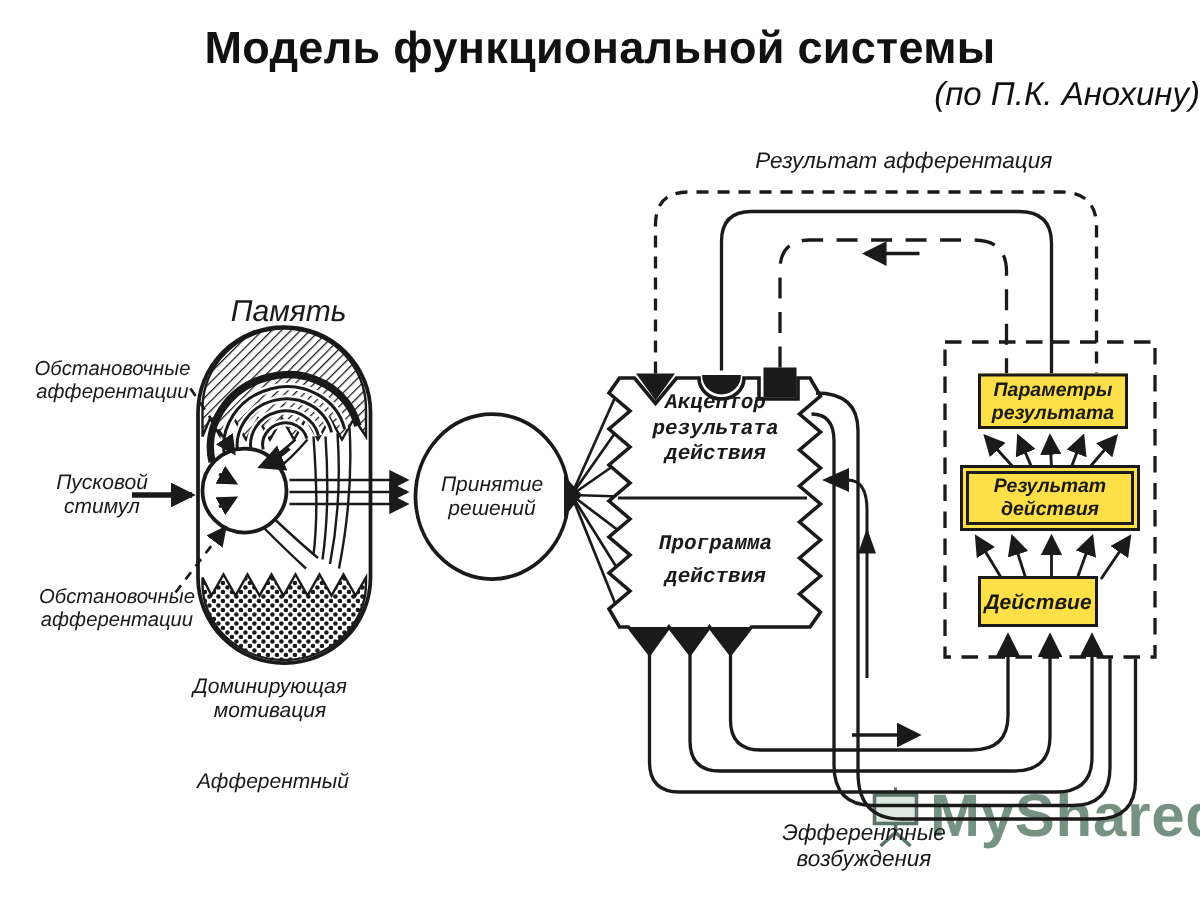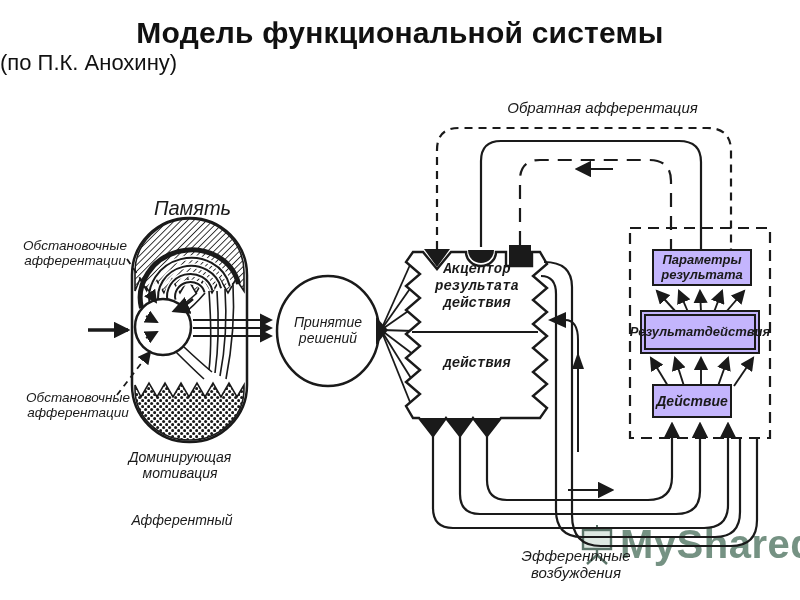--- a/index.html
+++ b/index.html
@@ -1,34 +1,34 @@
 <!DOCTYPE html>
 <html style="--ink: #1a1a1a; --background: #ffffff; --watermark-green: #5e7f6e;"><head>
 <meta charset="utf-8">
 <style>
   :root { --ink:#1a1a1a; --background:#ffffff; --watermark-green:#5e7f6e; }
   html,body { margin:0; padding:0; background:#fff; }
   .stage { position:relative; width:800px; height:600px; background:var(--background);
            font-family:"Liberation Sans",sans-serif; overflow:hidden; }
   .ttl  { position:absolute; left:0; right:0; top:16px; text-align:center;
           font-size:30px; font-weight:bold; color:#111; letter-spacing:.2px; }
-  .sub  { position:absolute; left:0; right:0; top:50px; text-align:left;
-          font-size:22px; color:#111; }
+  .sub  { position:absolute; left:0; right:0; top:50px; text-align:right;
+          font-size:22px; font-style:italic; color:#111; }
   .lbl  { position:absolute; font-style:italic; font-size:13.5px; line-height:1.14;
           color:var(--ink); text-align:center; }
   .blk-lbl { position:absolute; font-style:italic; font-size:14px; line-height:1.2;
           color:var(--ink); text-align:center; font-weight:bold;font-family:Liberation Mono, monospace; }
   .loop-lbl { position:absolute; font-style:italic; font-size:15px; color:var(--ink);
           text-align:center; }
   .rbox { position:absolute; border:2px solid var(--ink); box-sizing:border-box;
           display:flex; flex-direction:column; align-items:center; justify-content:center;
           font-style:italic; font-size:13px; line-height:1.15; text-align:center;
-          color:var(--ink); background:#c4b5fd; font-weight:bold; }
+          color:var(--ink); background:#fde047; font-weight:bold; }
   .rbox-inner { position:absolute; inset:2px; border:2px solid var(--ink);
-          display:flex; flex-direction:row; align-items:center; justify-content:center; }
+          display:flex; flex-direction:column; align-items:center; justify-content:center; }
   .wm { position:absolute; left:578px; top:522px; display:flex; align-items:center;
         color:var(--watermark-green); opacity:.85; }
   .wm-text { font-size:40px; font-weight:bold; letter-spacing:.5px; margin-left:4px; }
   svg.canvas { position:absolute; left:0; top:0; }
   .ln   { stroke:var(--ink); fill:none; }
   .fill { fill:var(--ink); stroke:none; }
   .wht  { fill:#fff; stroke:var(--ink); }
   marker path { fill:var(--ink); }
 </style>
 </head>
@@ -176,51 +176,56 @@
   <div class="ttl">Модель функциональной системы</div>
   <div class="sub">(по П.К. Анохину)</div>
 
   <div class="lbl" style="left:150px;top:197px;width:85px;font-size:20px;">Память</div>
 
   <div class="lbl" style="left:5px;top:238px;width:140px;">
     <div>Обстановочные</div>
     <div>афферентации</div>
   </div>
 
+  <div class="lbl" style="left:18px;top:314px;width:100px;font-size:14px;">
+    <div>Пусковой</div>
+    <div>стимул</div>
+  </div>
 
   <div class="lbl" style="left:8px;top:390px;width:140px;">
     <div>Обстановочные</div>
     <div>афферентации</div>
   </div>
 
   <div class="lbl" style="left:110px;top:450px;width:140px;font-size:14px;">
     <div>Доминирующая</div>
     <div>мотивация</div>
   </div>
 
   <div class="lbl" style="left:112px;top:513px;width:140px;font-size:14px;">
     <div>Афферентный</div>
   </div>
 
   <div class="lbl" style="left:283px;top:315px;width:90px;font-size:14px;">
     <div>Принятие</div>
     <div>решений</div>
   </div>
 
-  <div class="loop-lbl" style="left:495px;top:99px;width:215px;">Обратная афферентация</div>
+  <div class="loop-lbl" style="left:495px;top:99px;width:215px;">Результат афферентация</div>
 
   <div class="loop-lbl" style="left:481px;top:547px;width:190px;">Эфферентные возбуждения</div>
 
   <div class="blk-lbl" style="left:420px;top:261px;width:114px;">
     <div>Акцептор</div>
     <div>результата</div>
     <div>действия</div>
   </div>
 
   <div class="blk-lbl" style="left:420px;top:352px;width:114px;line-height:1.6;">
+    <div>Программа</div>
     <div>действия</div>
   </div>
 
   <div class="rbox" style="left:652px;top:249px;width:100px;height:37px;">
     <div>Параметры</div>
     <div>результата</div>
   </div>
 
   <div class="rbox" style="left:640px;top:310px;width:120px;height:44px;">
     <div class="rbox-inner">

